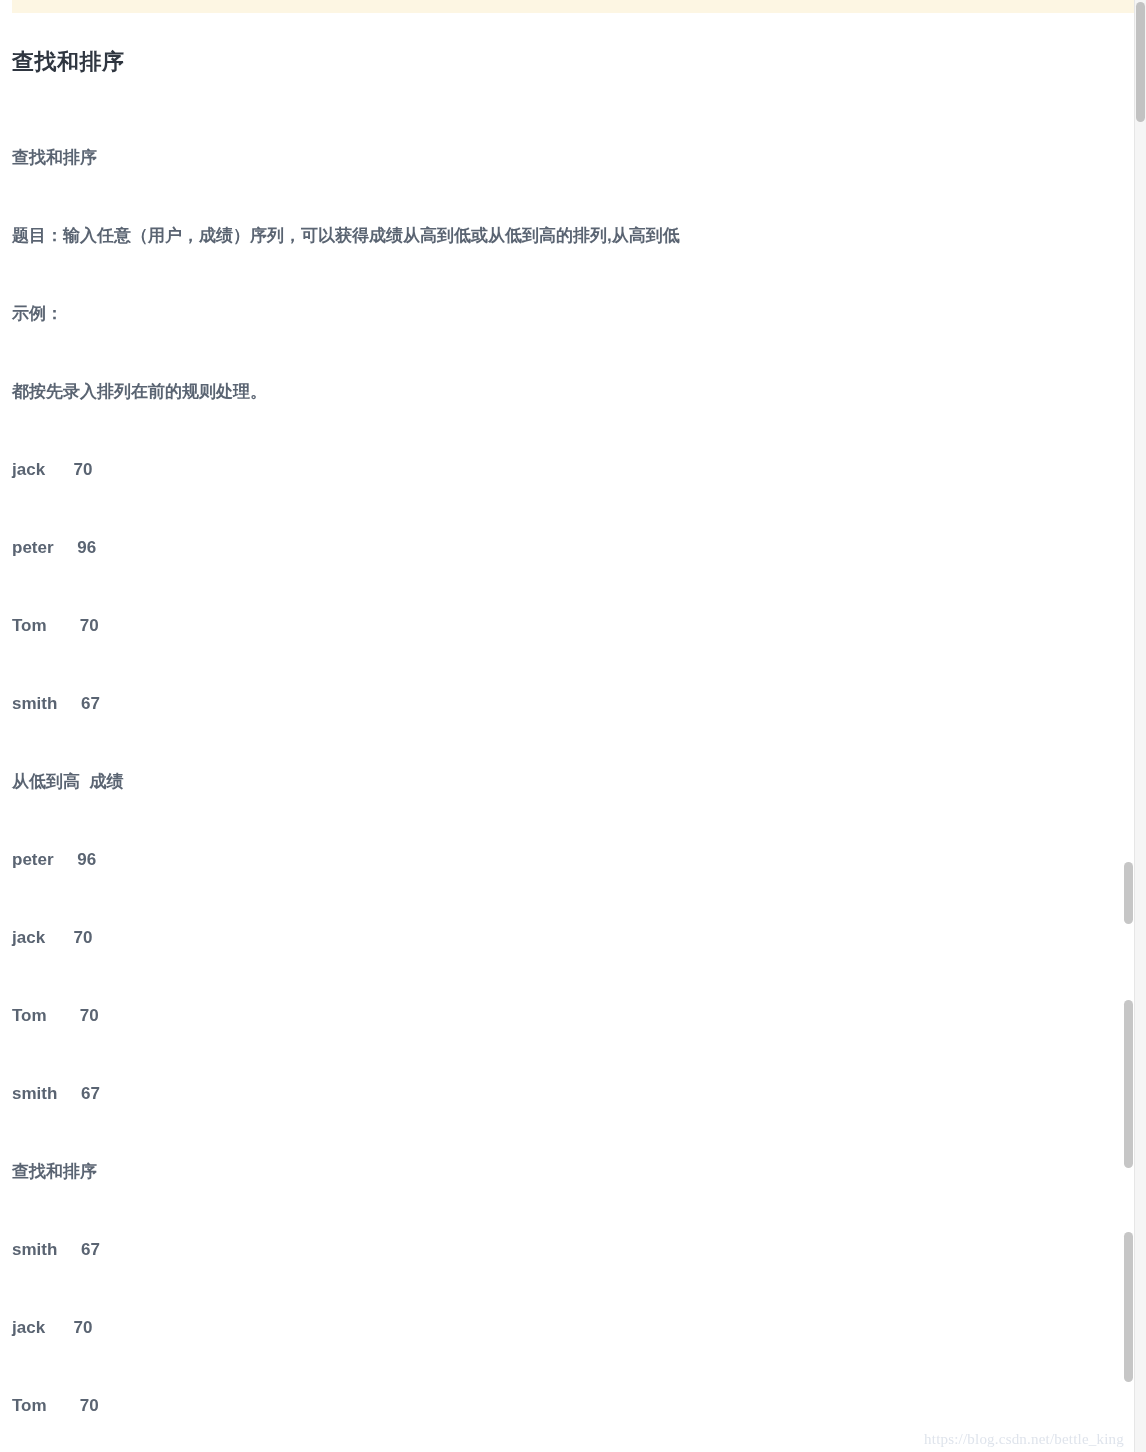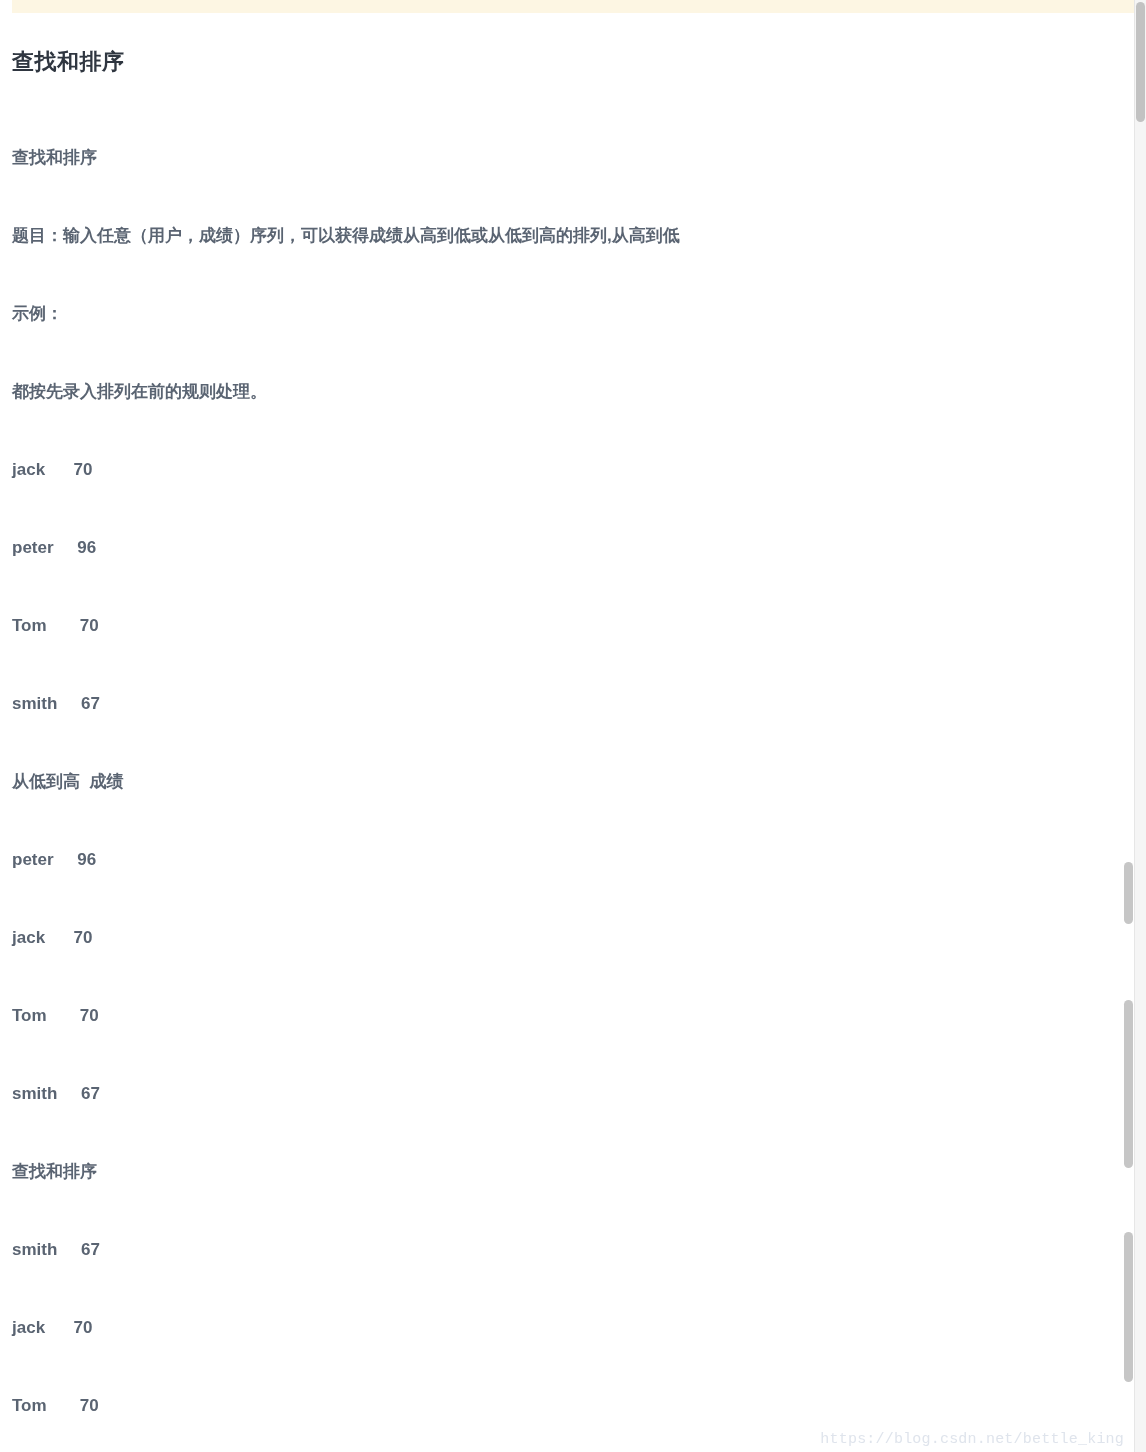--- a/index.html
+++ b/index.html
@@ -66,21 +66,21 @@
     display: block;
     white-space: pre;
     font-weight: bold;
   }
 
   
   .watermark {
     position: absolute;
     right: 22px;
     bottom: 4px;
-    font-family: Liberation Mono, monospace;
+    font-family: Liberation Serif, serif;
     font-size: 15px;
     color: #dfe4ec;
     letter-spacing: .2px;
     pointer-events: none;
   }
 
   
   .scroll-track-outer {
     position: absolute;
     right: 0;

